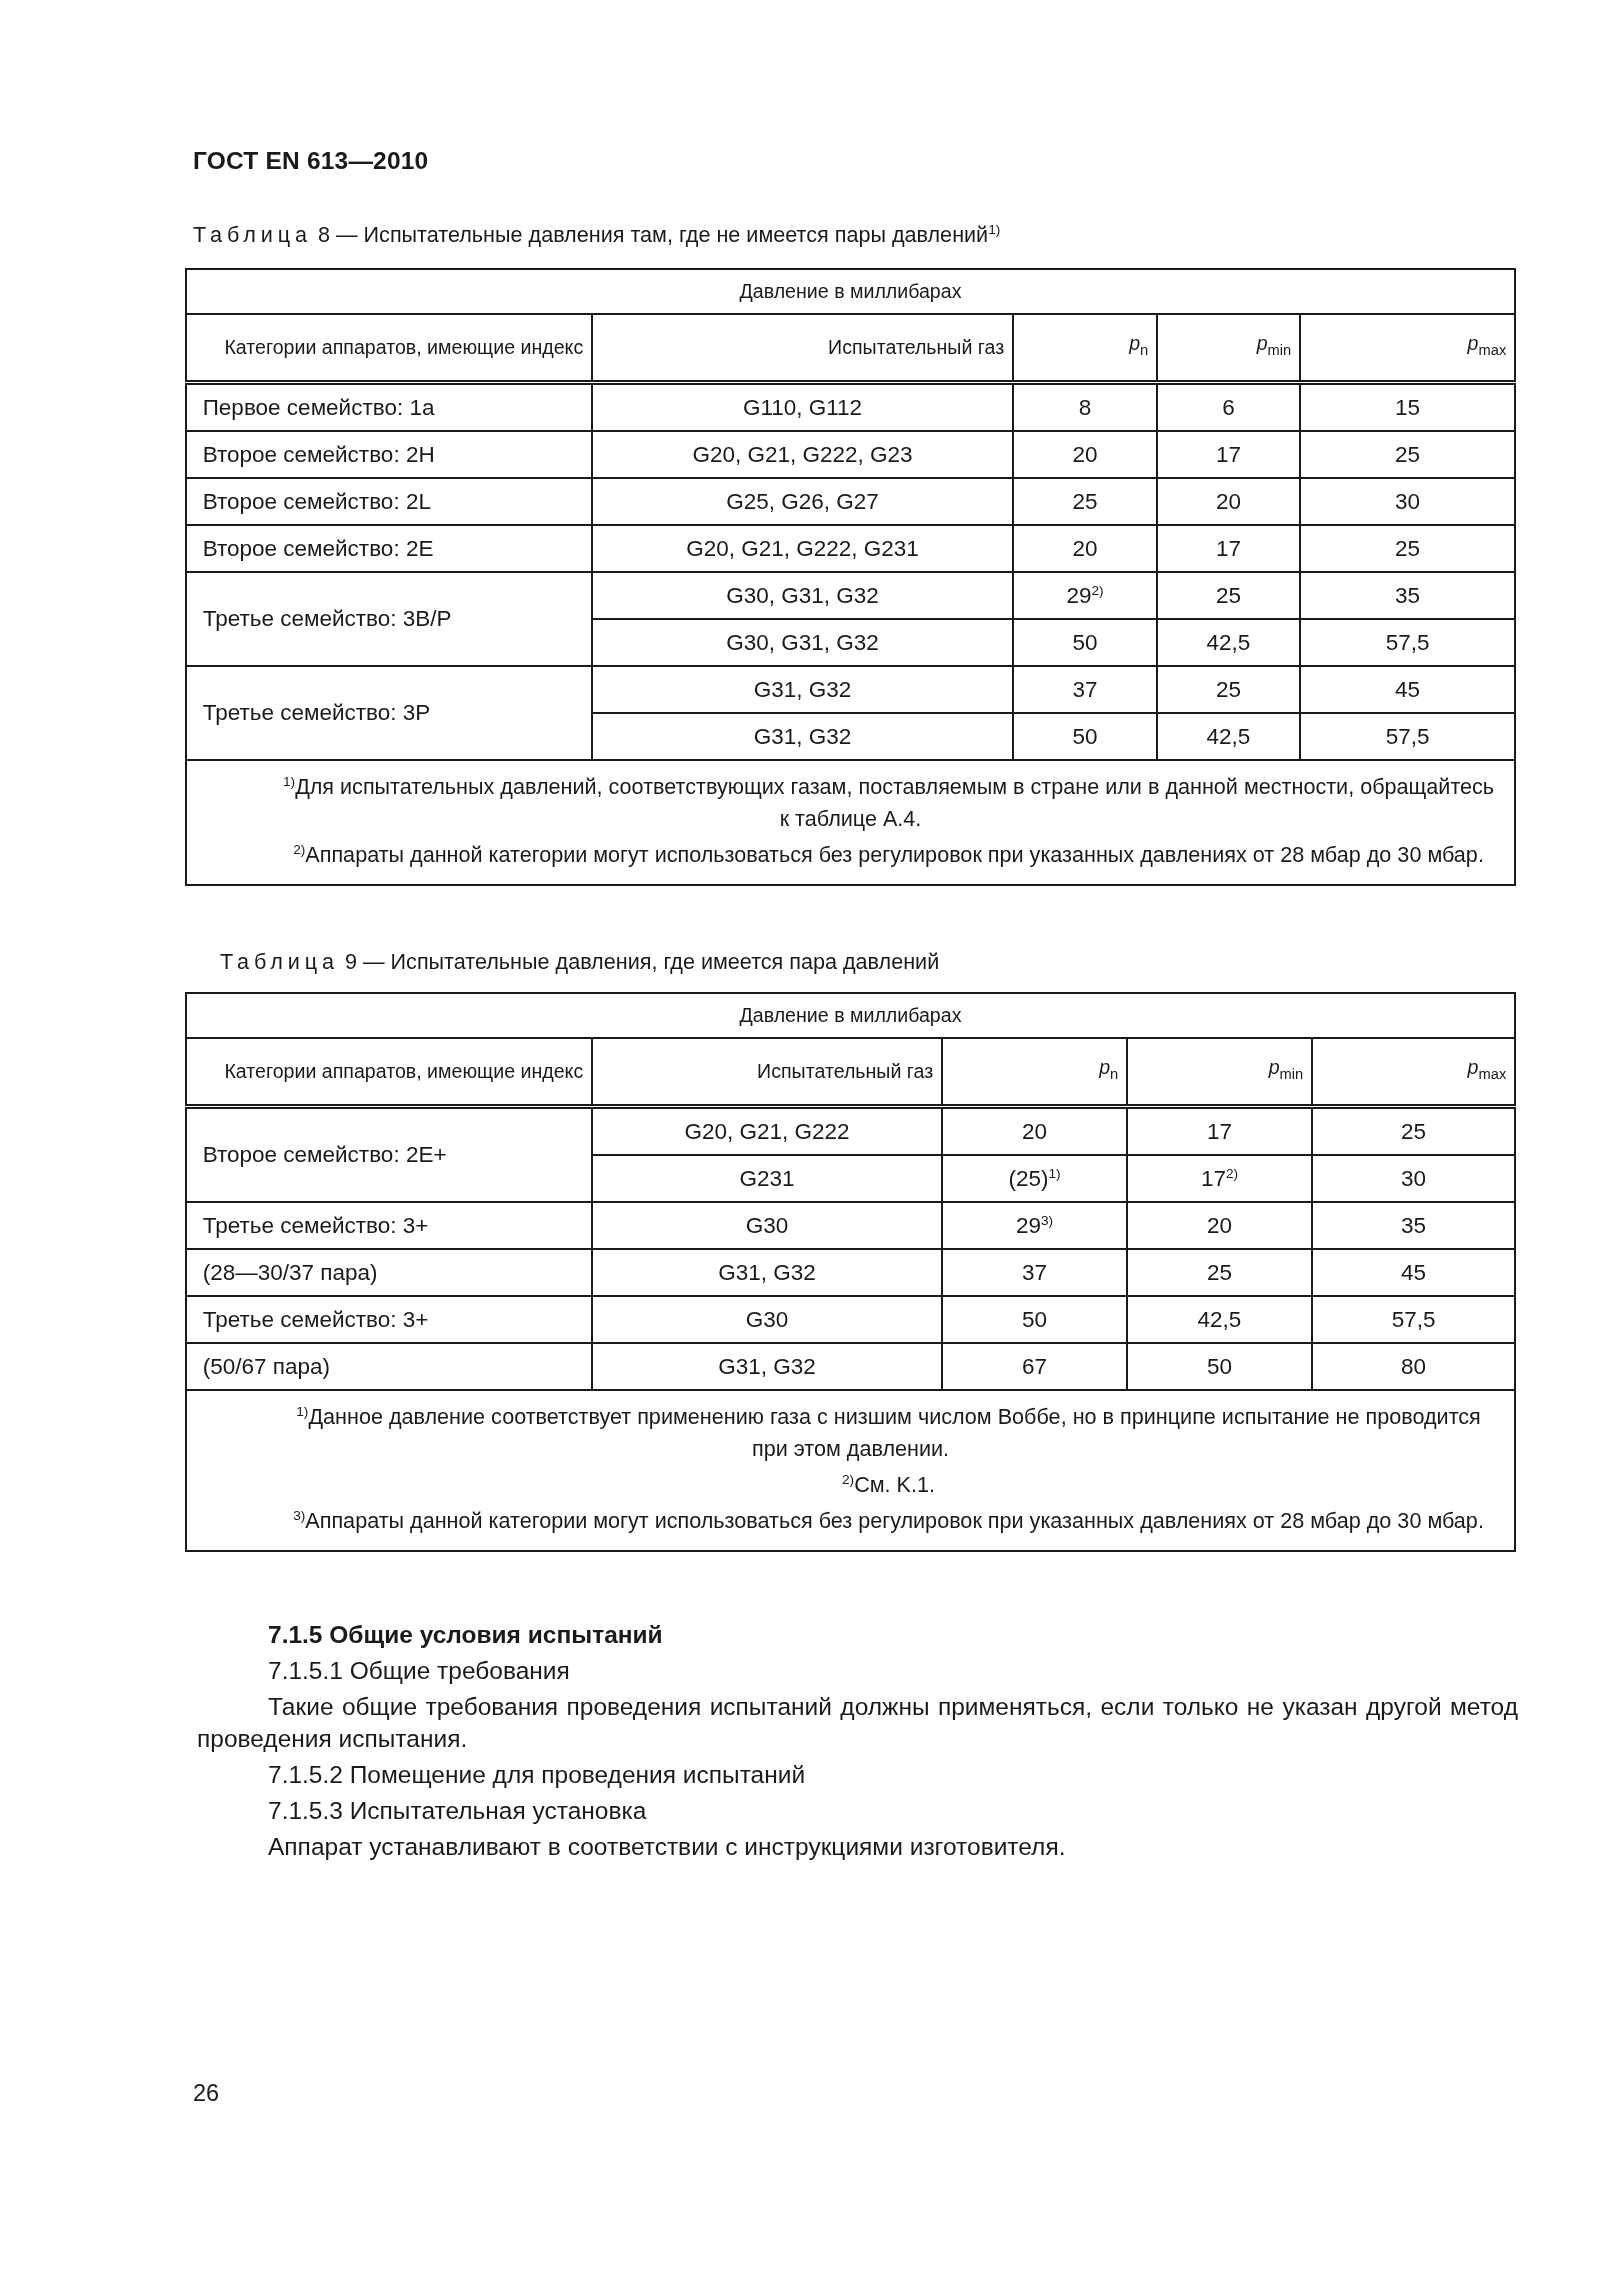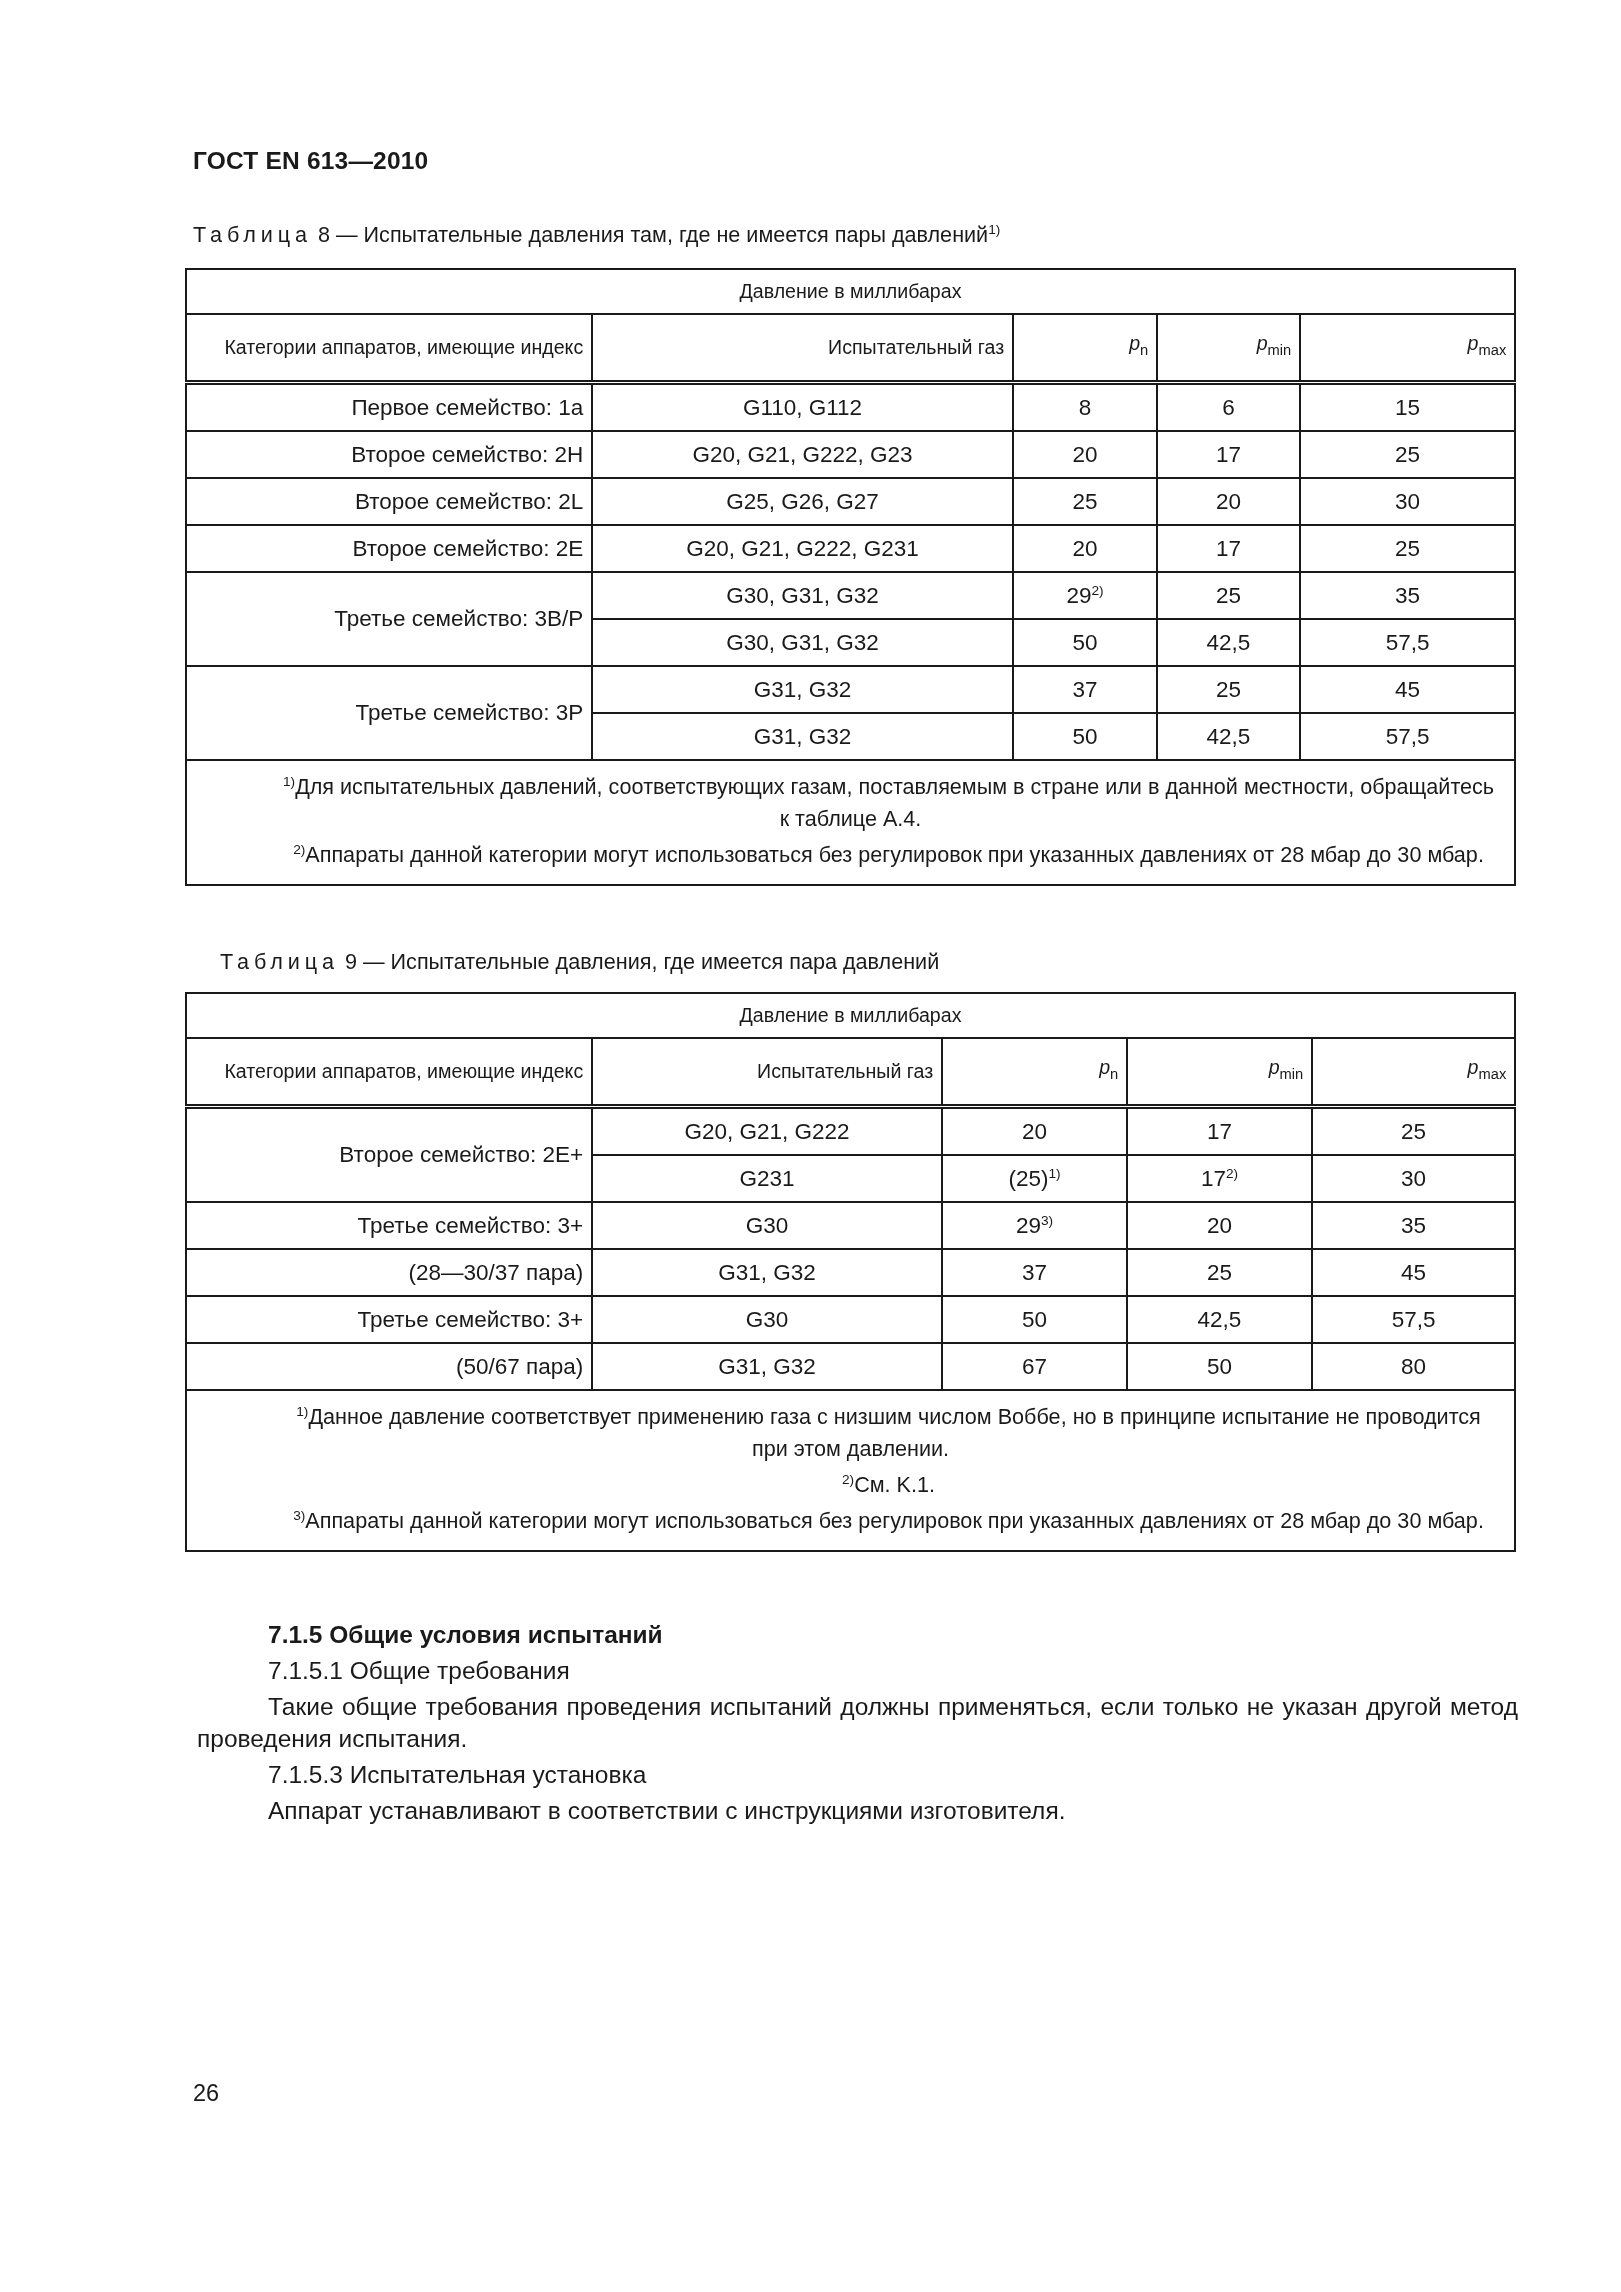--- a/index.html
+++ b/index.html
@@ -5,21 +5,21 @@
   html, body { margin: 0; padding: 0; background: #ffffff; }
   body { width: 1621px; height: 2293px; position: relative; color: #1a1a1a;
          font-family: "Liberation Sans", "DejaVu Sans", sans-serif; overflow: hidden; }
   .doc-header { position: absolute; left: 193px; top: 147px; font-size: 24.5px; font-weight: bold; letter-spacing: 0.2px; }
   .caption { position: absolute; left: 193px; font-size: 21.6px; }
   .caption .spaced { letter-spacing: 4.9px; }
   .caption sup { font-size: 13.7px; }
   table.t { position: absolute; left: 185px; width: 1329px; border-collapse: collapse; font-size: 22.5px;
             border: 2.9px solid #1a1a1a; table-layout: fixed; }
   table.t td { border: 2px solid #1a1a1a; text-align: center; vertical-align: middle; padding: 0 7.8px; height: 45px; }
-  table.t td.left { text-align: right; padding-left: 15.7px; }
+  table.t td.left { text-align: left; padding-left: 15.7px; }
   table.t td.hdr { font-size: 19.6px; line-height: 23.5px; text-align: right; }
   table.t tr.top td { height: 43px; font-size: 19.6px; }
   table.t tr.sub td { height: 65px; border-bottom: 5.9px double #1a1a1a; }
   table.t tr.thick td { border-top-width: 2.9px; }
   table.t td.notes { text-align: center; padding: 9.8px 15.7px 9.8px 15.7px; font-size: 21.6px; line-height: 32px; height: auto; }
   .note-p { text-indent: 76px; margin: 0 0 3.9px 0; }
   .note-p sup, td sup { font-size: 13.7px; line-height: 0; }
   .ital { font-style: italic; }
   .ital sub { font-style: normal; font-size: 14.7px; }
   .body-text { position: absolute; left: 193px; width: 1329px; font-size: 24.5px; line-height: 32px; }
@@ -191,18 +191,19 @@
       <p class="note-p"><sup>3)</sup><span>Аппараты данной категории могут использоваться без регулировок при указанных давлениях от 28 мбар до 30 мбар.</span></p>
     </td>
   </tr>
 </tbody>
   </table>
 
 <div class="body-text" style="top:1615px;">
   <p class="h">7.1.5 Общие условия испытаний</p>
   <p>7.1.5.1 Общие требования</p>
   <p>Такие общие требования проведения испытаний должны применяться, если только не указан другой метод проведения испытания.</p>
+  <p>7.1.5.2 Помещение для проведения испытаний</p>
   <p>7.1.5.3 Испытательная установка</p>
   <p>Аппарат устанавливают в соответствии с инструкциями изготовителя.</p>
 </div>
 
 <div class="page-num">26</div>
 
 
 </body></html>

